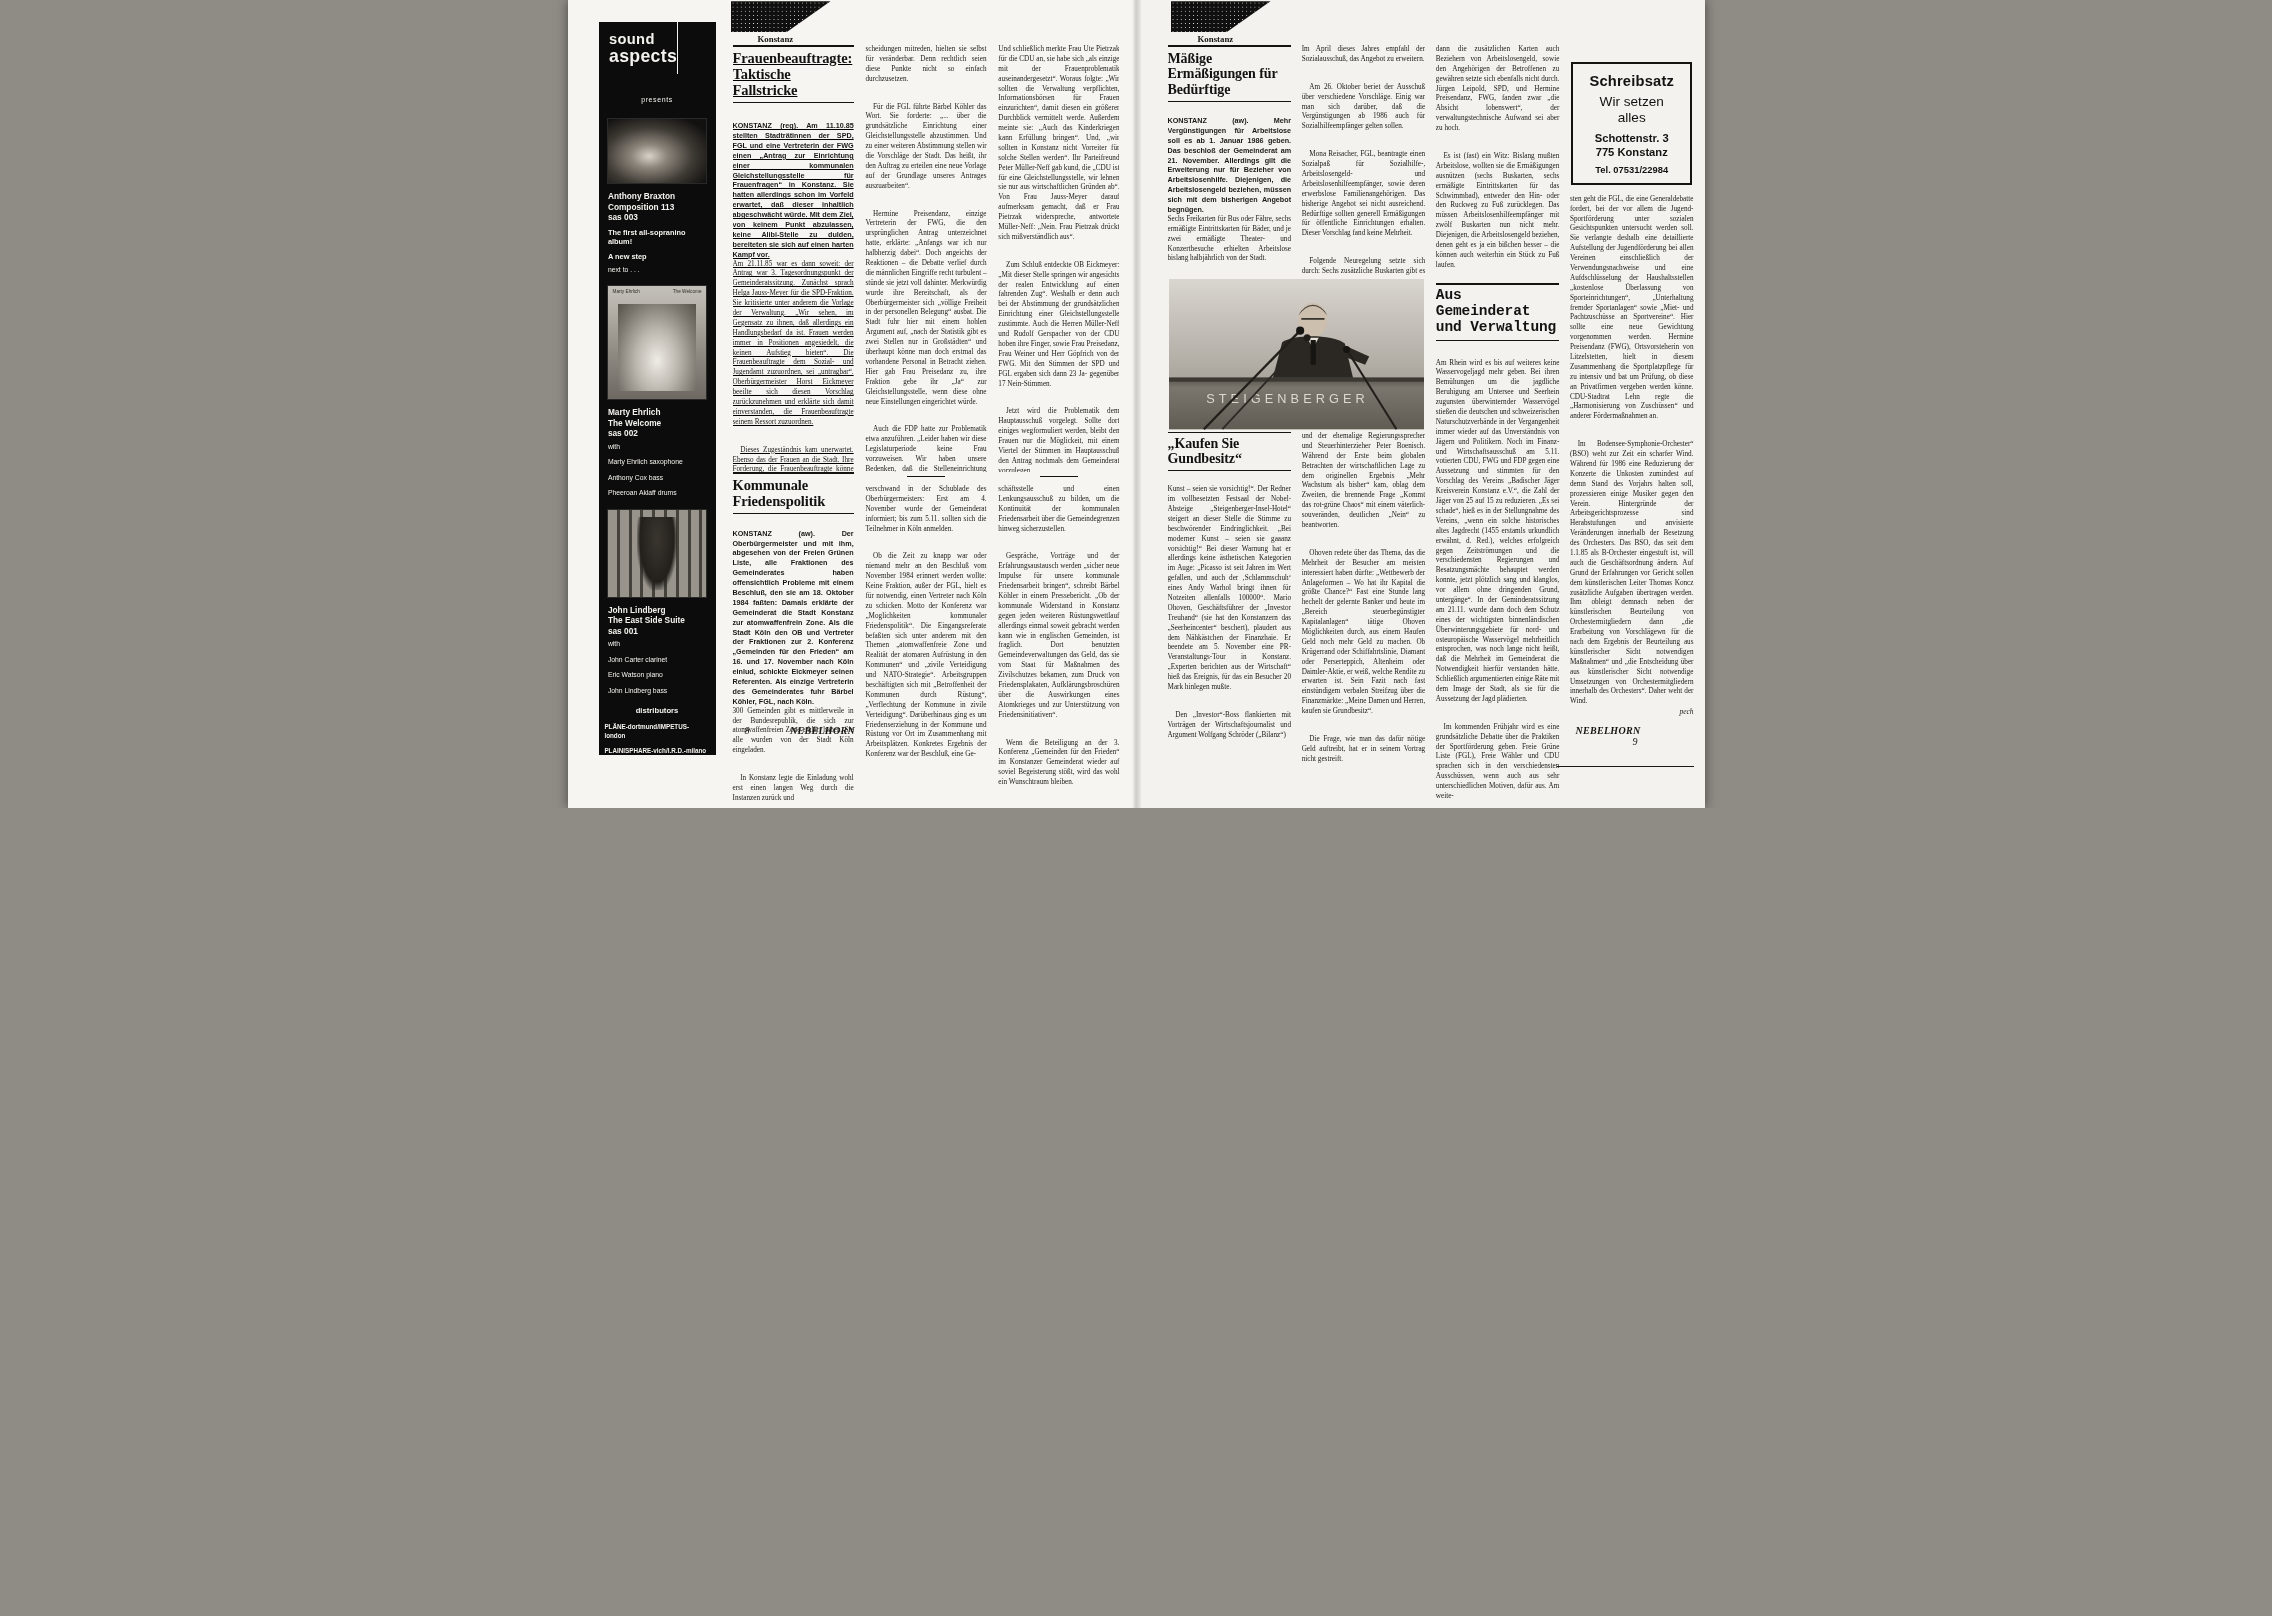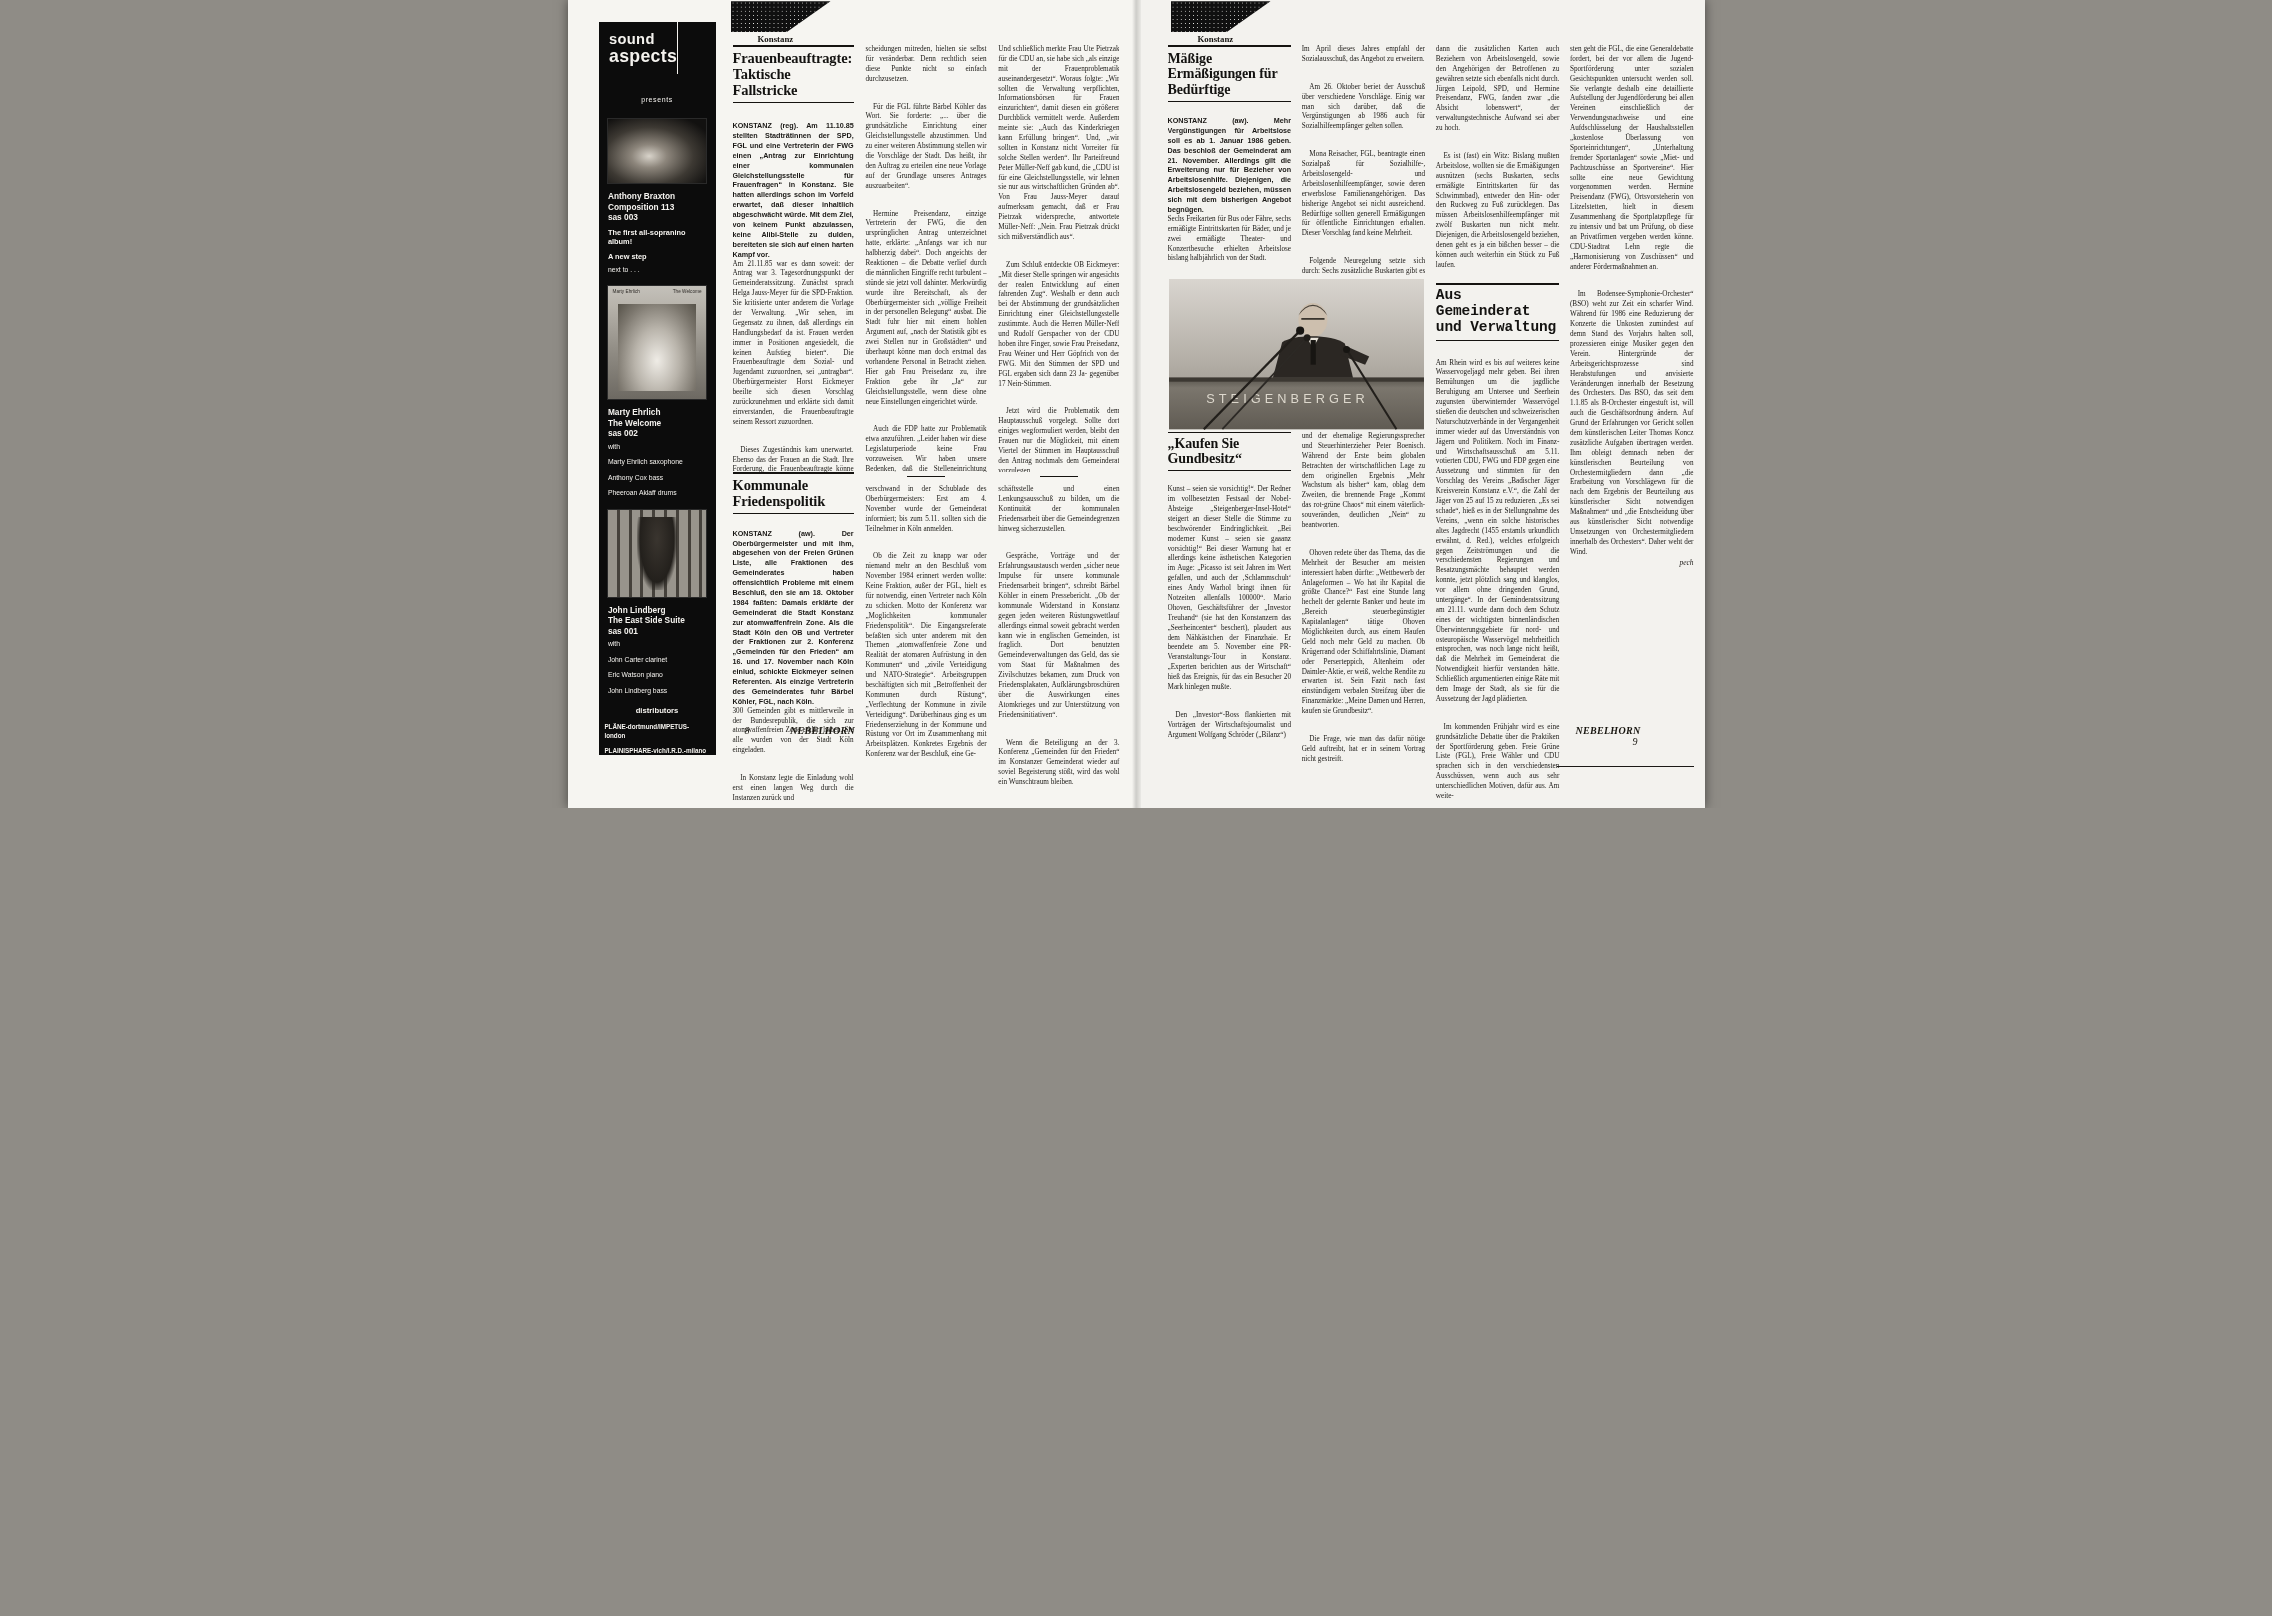--- a/index.html
+++ b/index.html
@@ -137,21 +137,21 @@
             <p class="d-line">PLÄNE-dortmund/IMPETUS-london</p>
             <p class="d-line">PLAINISPHARE-vich/I.R.D.-milano</p>
           </div>
       </div>
       <div class="sb-company">SOUND ASPECTS</div>
 
     </div>
 
     <div class="l-main">
 
-      <div class="cell col" style="grid-column:1;grid-row:1;">
+      <div class="cell col" style="grid-column:1;grid-row:1;text-decoration:underline;">
         <div class="headblock">
           <div class="rule-thick"></div>
           <h1 class="head" style="margin:1.2px 0 0;">Frauenbeauftragte: Taktische Fallstricke</h1>
           <div class="rule-thin"></div>
         </div>
         <div class="spacer20"></div>
         <p class="lead">KONSTANZ (reg). Am 11.10.85 stellten Stadträtinnen der SPD, FGL und eine Vertreterin der FWG einen „Antrag zur Einrichtung einer kommunalen Gleichstellungsstelle für Frauenfragen“ in Konstanz. Sie hatten allerdings schon im Vorfeld erwartet, daß dieser inhaltlich abgeschwächt würde. Mit dem Ziel, von keinem Punkt abzulassen, keine Alibi-Stelle zu dulden, bereiteten sie sich auf einen harten Kampf vor.</p>
         <div>
             <p>Am 21.11.85 war es dann soweit: der Antrag war 3. Tagesordnungspunkt der Gemeinderatssitzung. Zunächst sprach Helga Jauss-Meyer für die SPD-Fraktion. Sie kritisierte unter anderem die Vorlage der Verwaltung. „Wir sehen, im Gegensatz zu ihnen, daß allerdings ein Handlungsbedarf da ist. Frauen werden immer in Positionen angesiedelt, die keinen Aufstieg bieten“. Die Frauenbeauftragte dem Sozial- und Jugendamt zuzuordnen, sei „untragbar“. Oberbürgermeister Horst Eickmeyer beeilte sich diesen Vorschlag zurückzunehmen und erklärte sich damit einverstanden, die Frauenbeauftragte seinem Ressort zuzuordnen.</p>
             <p>Dieses Zugeständnis kam unerwartet. Ebenso das der Frauen an die Stadt. Ihre Forderung, die Frauenbeauftragte könne Tagesordnungspunkte des Gemeinderats oder seiner Ausschüsse mitbestimmen und bei Personalent-</p>
@@ -308,20 +308,28 @@
           <div class="rule-thin"></div>
         </div>
         <div class="spacer20"></div>
         <div>
             <p>Am Rhein wird es bis auf weiteres keine Wasservogeljagd mehr geben. Bei ihren Bemühungen um die jagdliche Beruhigung am Untersee und Seerhein zugunsten überwinternder Wasservögel stießen die deutschen und schweizerischen Naturschutzverbände in der Vergangenheit immer wieder auf das Unverständnis von Jägern und Politikern. Noch im Finanz- und Wirtschaftsausschuß am 5.11. votierten CDU, FWG und FDP gegen eine Aussetzung und stimmten für den Vorschlag des Vereins „Badischer Jäger Kreisverein Konstanz e.V.“, die Zahl der Jäger von 25 auf 15 zu reduzieren. „Es sei schade“, hieß es in der Stellungnahme des Vereins, „wenn ein solche historisches altes Jagdrecht (1455 erstamls urkundlich erwähnt, d. Red.), welches erfolgreich gegen Zeitströmungen und die verschiedensten Regierungen und Besatzungsmächte behauptet werden konnte, jetzt plötzlich sang und klanglos, vor allem ohne dringenden Grund, untergänge“. In der Geminderatssitzung am 21.11. wurde dann doch dem Schutz eines der wichtigsten binnenländischen Überwinterungsgebiete für nord- und osteuropäische Wasservögel mehrheitlich entsprochen, was noch lange nicht heißt, daß die Mehrheit im Gemeinderat die Notwendigkeit hierfür verstanden hätte. Schließlich argumentierten einige Räte mit dem Image der Stadt, als sie für die Aussetzung der Jagd plädierten.</p>
             <p>Im kommenden Frühjahr wird es eine grundsätzliche Debatte über die Praktiken der Sportförderung geben. Freie Grüne Liste (FGL), Freie Wähler und CDU sprachen sich in den verschiedensten Ausschüssen, wenn auch aus sehr unterschiedlichen Motiven, dafür aus. Am weite-</p>
           </div>
       </div>
 
       <div class="cell col open" style="grid-column:4;grid-row:1/4;">
+        <div class="print-ad">
+          <div class="ad1">Schreibsatz</div>
+          <div class="ad2">Wir setzen</div>
+          <div class="ad3">alles</div>
+          <div class="ad4">Schottenstr. 3</div>
+          <div class="ad5">775 Konstanz</div>
+          <div class="ad6">Tel. 07531/22984</div>
+        </div>
         <div>
             <p>sten geht die FGL, die eine Generaldebatte fordert, bei der vor allem die Jugend-Sportförderung unter sozialen Gesichtspunkten untersucht werden soll. Sie verlangte deshalb eine detaillierte Aufstellung der Jugendförderung bei allen Vereinen einschließlich der Verwendungsnachweise und eine Aufdschlüsselung der Haushaltsstellen „kostenlose Überlassung von Sporteinrichtungen“, „Unterhaltung fremder Sportanlagen“ sowie „Miet- und Pachtzuschüsse an Sportvereine“. Hier sollte eine neue Gewichtung vorgenommen werden. Hermine Preisendanz (FWG), Ortsvorsteherin von Litzelstetten, hielt in diesem Zusammenhang die Sportplatzpflege für zu intensiv und bat um Prüfung, ob diese an Privatfirmen vergeben werden könne. CDU-Stadtrat Lehn regte die „Harmonisierung von Zuschüssen“ und anderer Fördermaßnahmen an.</p>
             <p>Im Bodensee-Symphonie-Orchester“ (BSO) weht zur Zeit ein scharfer Wind. Während für 1986 eine Reduzierung der Konzerte die Unkosten zumindest auf demn Stand des Vorjahrs halten soll, prozessieren einige Musiker gegen den Verein. Hintergründe der Arbeitsgerichtsprozesse sind Herabstufungen und anvisierte Veränderungen innerhalb der Besetzung des Orchesters. Das BSO, das seit dem 1.1.85 als B-Orchester eingestuft ist, will auch die Geschäftsordnung ändern. Auf Grund der Erfahrungen vor Gericht sollen dem künstlerischen Leiter Thomas Koncz zusätzliche Aufgaben übertragen werden. Ihm obleigt demnach neben der künstlerischen Beurteilung von Orchestermitgliedern dann „die Erarbeitung von Vorschlägewn für die nach dem Ergebnis der Beurteilung aus künstlerischer Sicht notwendigen Maßnahmen“ und „die Entscheidung über aus künstlerischer Sicht notwendige Umsetzungen von Orchestermitgliedern innerhalb des Orchesters“. Daher weht der Wind.</p>
           </div>
         <div class="signature">pech</div>
       </div>
     </div>
 
     <div class="foot-rule" style="left:420px;top:766px;width:137px;"></div>
     <div class="footer" style="left:439px;">

